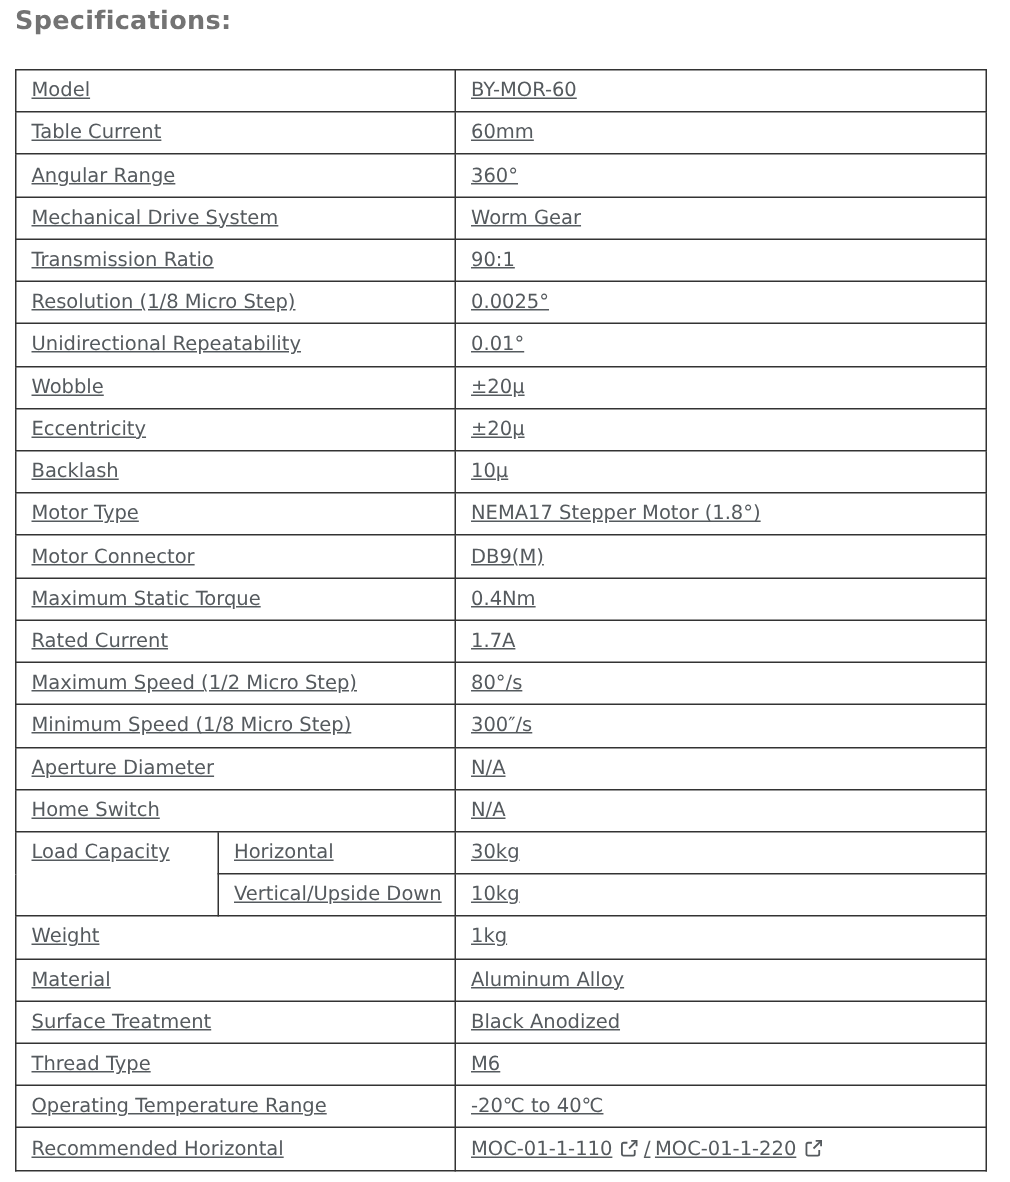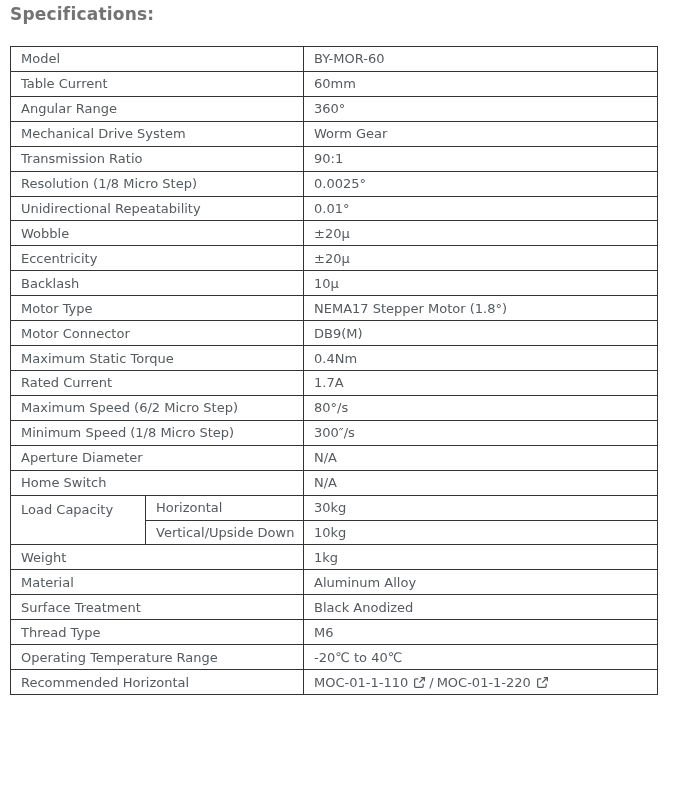--- a/index.html
+++ b/index.html
@@ -17,23 +17,24 @@
     font-size: 17px;
     font-weight: bold;
     color: #737373;
     letter-spacing: 0.2px;
   }
   table.spec-table {
     border-collapse: collapse;
     table-layout: fixed;
     margin: 22px 0 0 10px;
     width: 647px;
-    height: 649px;
+    height: 735px;
     font-size: 13px;
     color: #555a5e;
+    text-decoration: underline;
   }
   table.spec-table td {
     border: 1px solid #333333;
     padding: 0 4px 0 10px;
     white-space: nowrap;
     overflow: hidden;
     vertical-align: middle;
   }
   .controller-link {
     color: inherit;
@@ -111,21 +112,21 @@
       </tr>
       <tr>
         <td colspan="2">Maximum Static Torque</td>
         <td>0.4Nm</td>
       </tr>
       <tr>
         <td colspan="2">Rated Current</td>
         <td>1.7A</td>
       </tr>
       <tr>
-        <td colspan="2">Maximum Speed (6/2 Micro Step)</td>
+        <td colspan="2">Maximum Speed (1/2 Micro Step)</td>
         <td>80°/s</td>
       </tr>
       <tr>
         <td colspan="2">Minimum Speed (1/8 Micro Step)</td>
         <td>300″/s</td>
       </tr>
       <tr>
         <td colspan="2">Aperture Diameter</td>
         <td>N/A</td>
       </tr>

